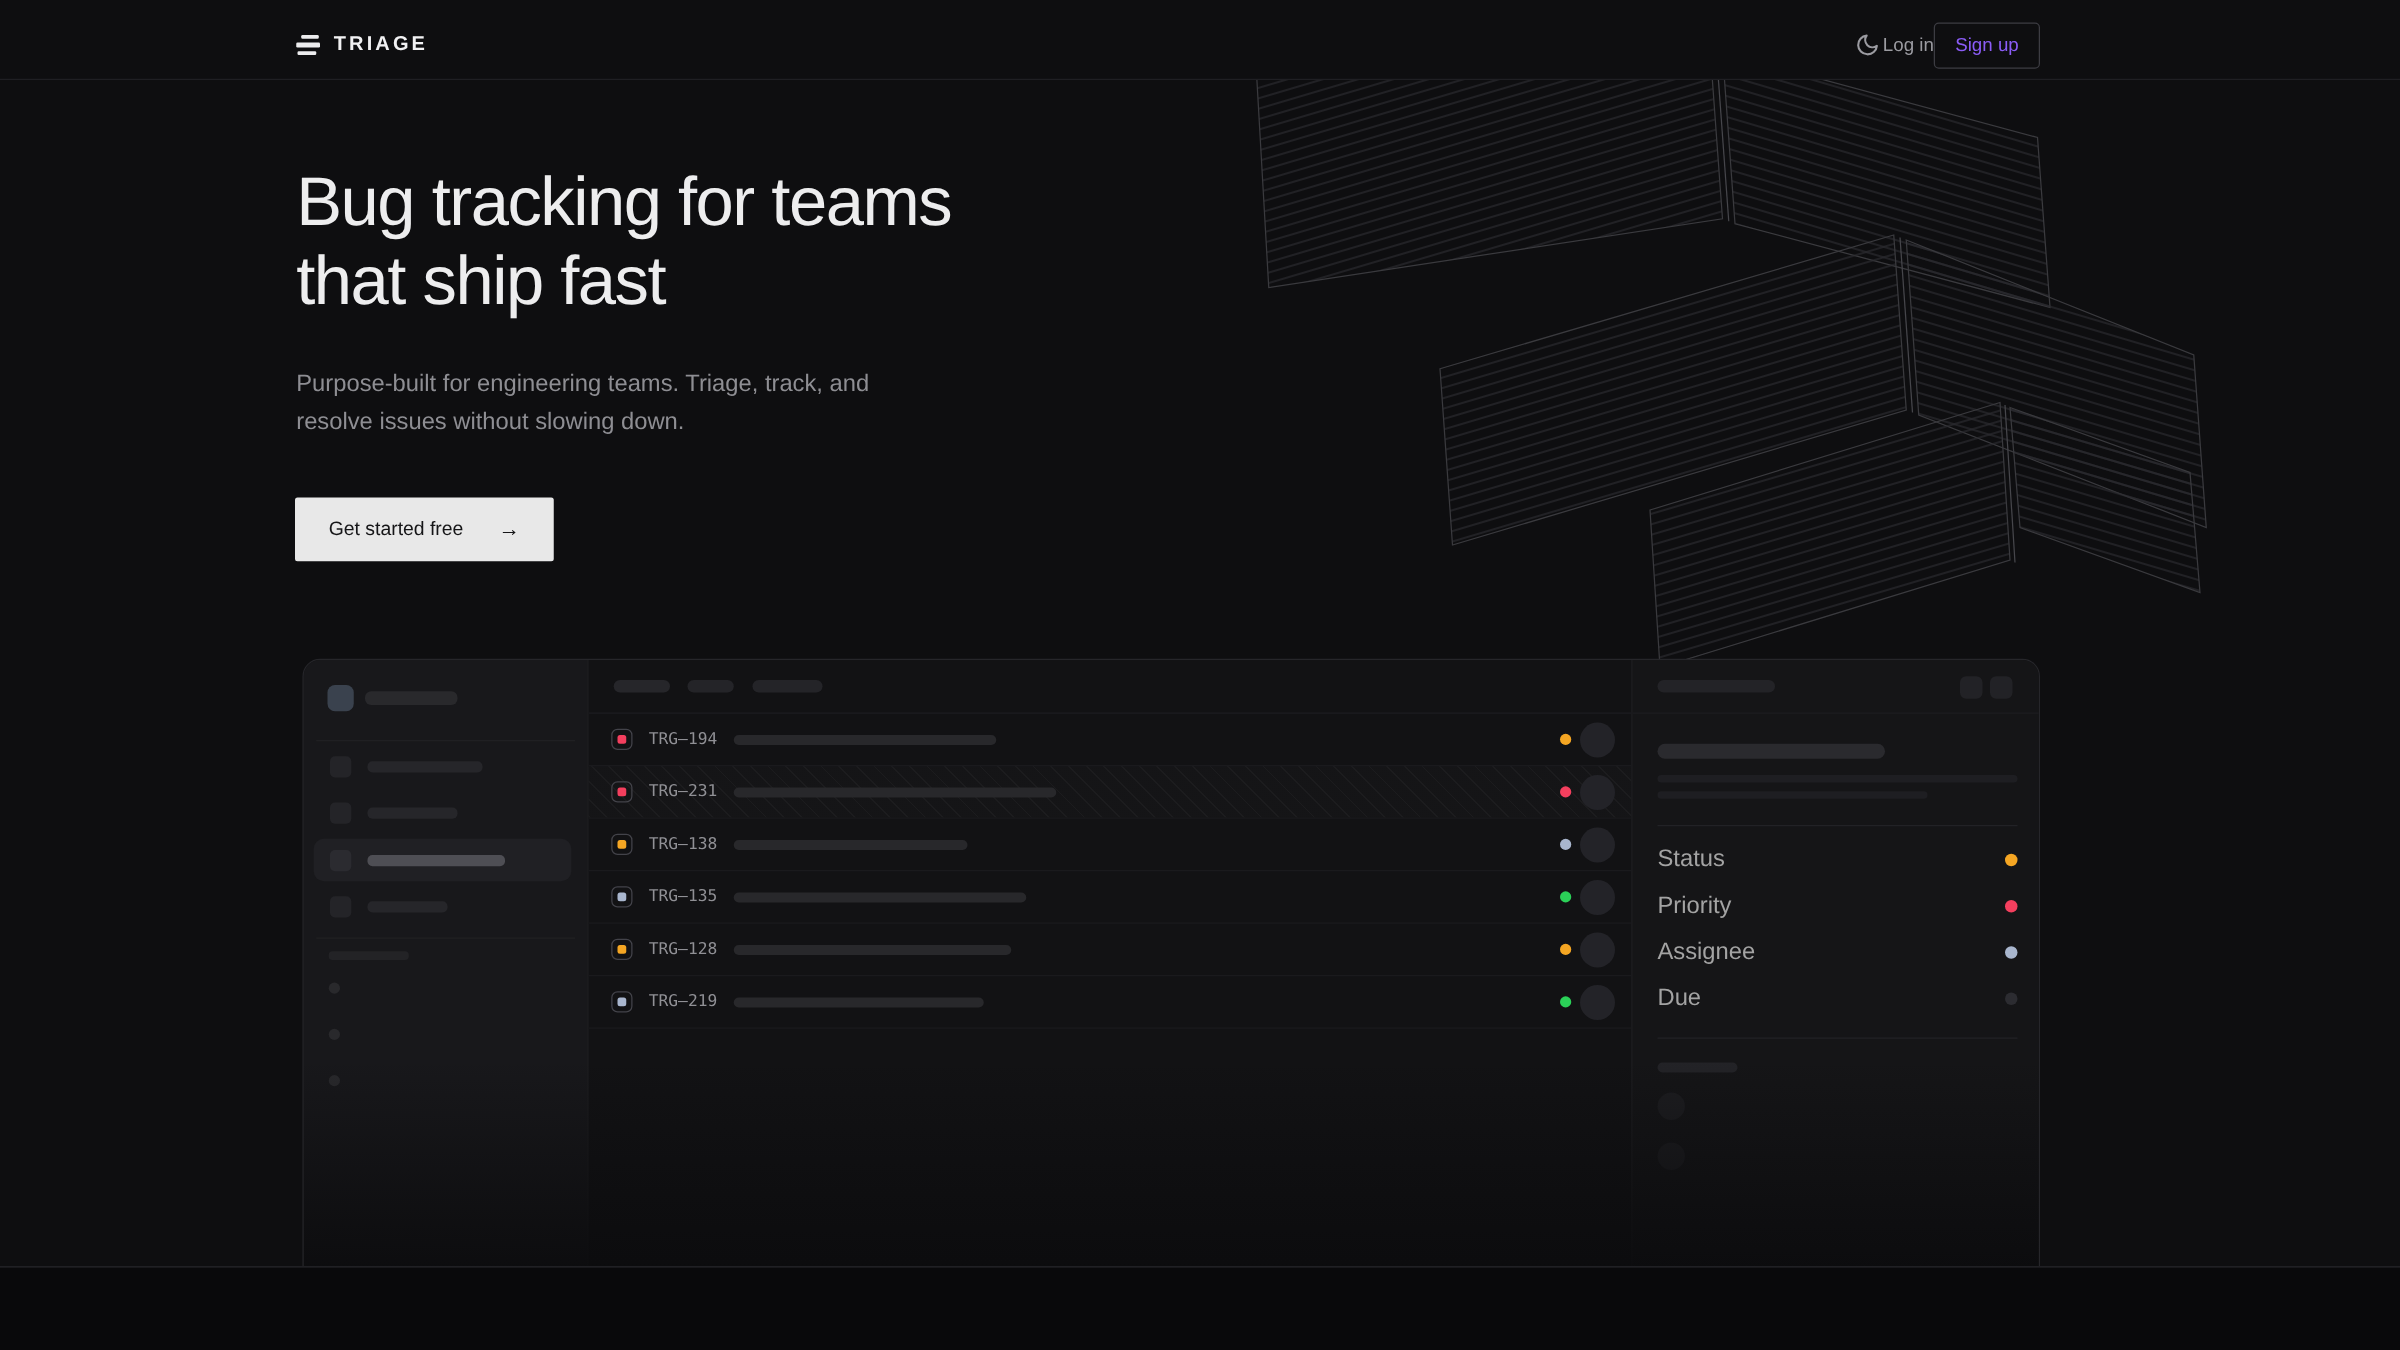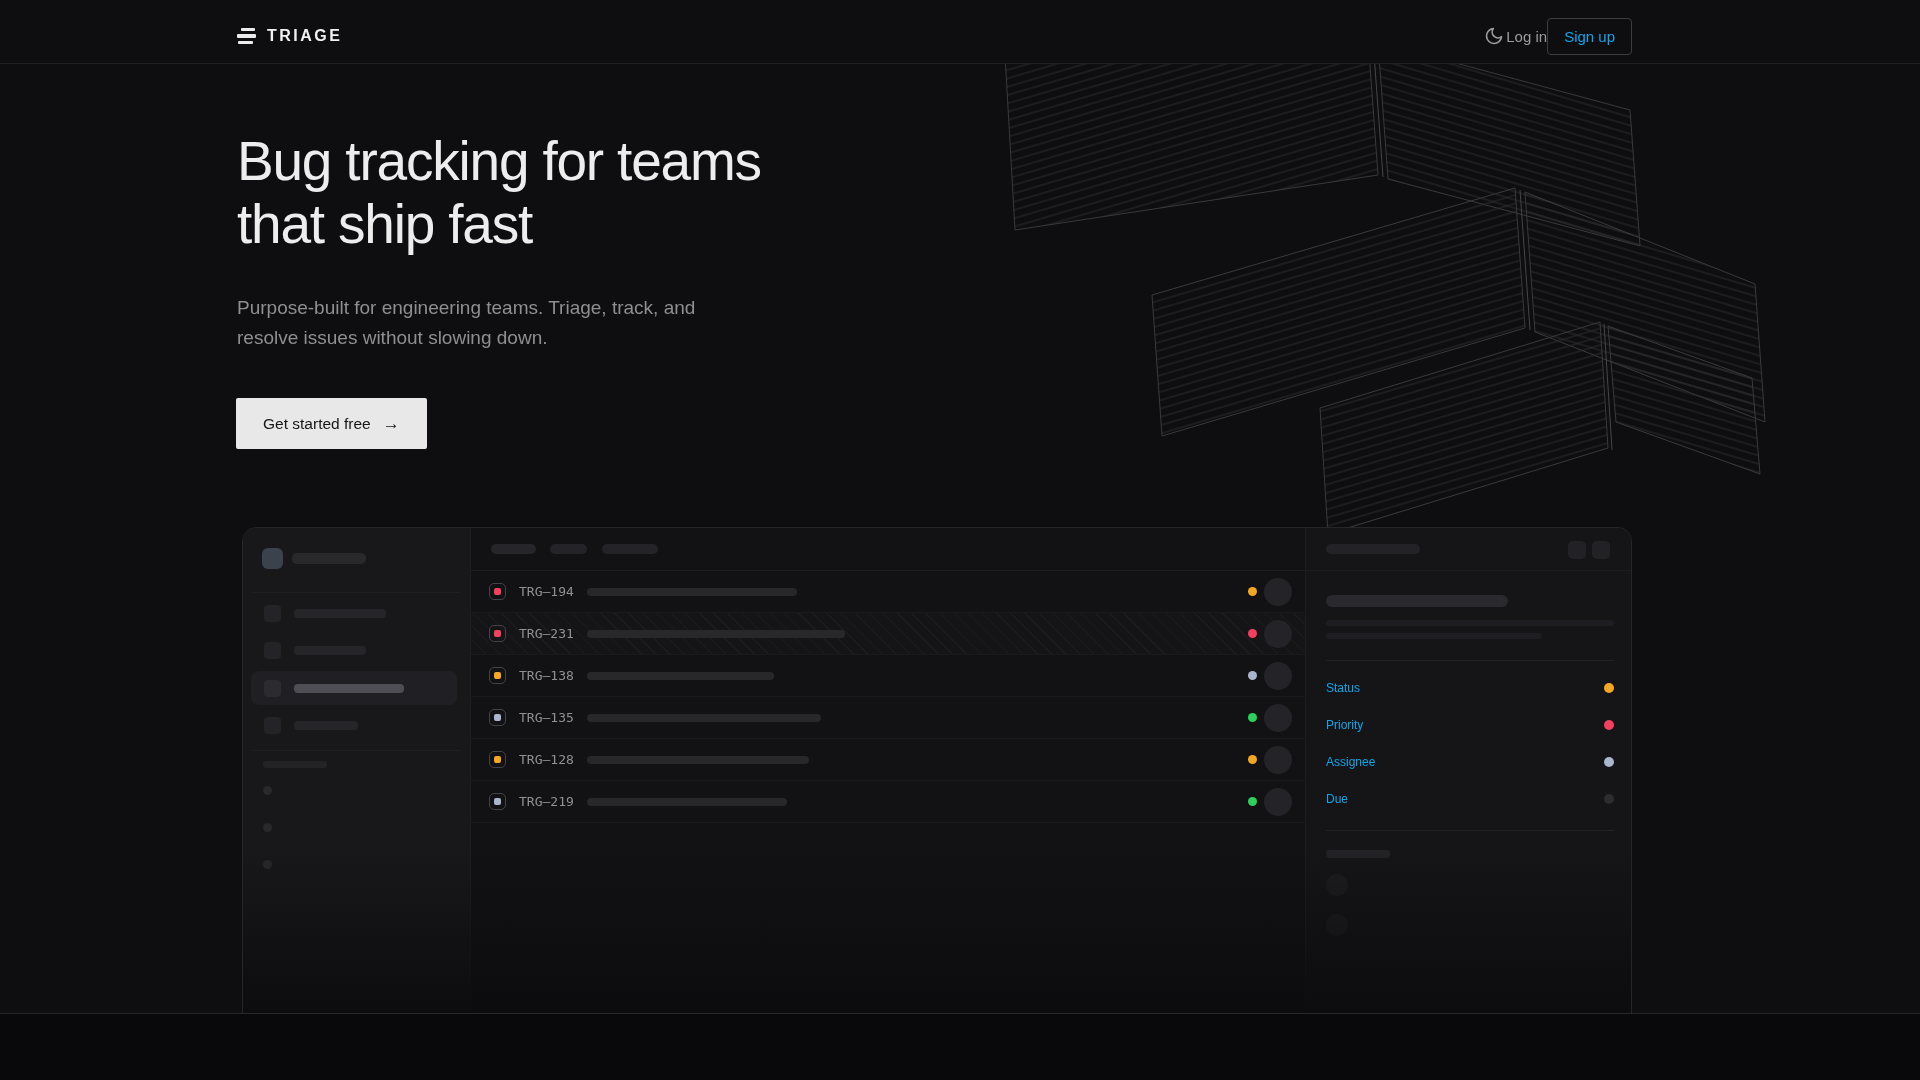--- a/index.html
+++ b/index.html
@@ -12,28 +12,28 @@
   .brand { display:flex; align-items:center; gap:11px; }
   .logo-icon { display:flex; flex-direction:column; gap:3px; align-items:flex-start; }
   .logo-icon span { display:block; height:3.5px; border-radius:1px; background:#ececee; }
   .logo-icon span:nth-child(1){ width:14px; margin-left:4px; }
   .logo-icon span:nth-child(2){ width:19px; }
   .logo-icon span:nth-child(3){ width:15px; margin-left:1px; }
   .brand-name { font-size:16px; font-weight:700; letter-spacing:2.5px; color:#f1f1f3; }
   .nav-right { display:flex; align-items:center; }
   .moon-btn { width:24px; height:24px; background:none; border:none; cursor:pointer; color:#9b9ba1; display:flex; align-items:center; justify-content:center; }
   .login-link { font-size:15px; color:#9b9ba1; text-decoration:none; cursor:pointer; background:none; border:none; font-family:inherit; }
-  .signup-btn { font-size:15px; color:#0ea5e9; background:transparent; border:1px solid #3c3c42; border-radius:4px; padding:9px 16px; cursor:pointer; font-family:inherit; }
+  .signup-btn { font-size:15px; color:#8b5cf6; background:transparent; border:1px solid #3c3c42; border-radius:4px; padding:9px 16px; cursor:pointer; font-family:inherit; }
 
   
   .hero { position:relative; height:949px; overflow:hidden; background:#0e0e10; }
   .ribbons { position:absolute; left:0; top:0; z-index:1; pointer-events:none; }
   .hero-heading { position:absolute; left:237px; top:66px; font-size:55px; line-height:63px; font-weight:500; letter-spacing:-1.2px; color:#ededee; z-index:5; }
   .hero-sub { position:absolute; left:237px; top:229px; width:480px; font-size:19px; line-height:30px; color:#8e8e93; z-index:5; }
-  .cta-btn { position:absolute; left:236px; top:334px; height:51px; padding:5px 27px; background:#e8e8e8; color:#151517; border:none; border-radius:2px; font-size:15.5px; font-weight:500; font-family:inherit; cursor:pointer; display:flex; align-items:center; gap:12px; z-index:5; }
+  .cta-btn { position:absolute; left:236px; top:334px; height:51px; padding:5px 27px; background:#e8e8e8; color:#151517; border:none; border-radius:2px; font-size:15.5px; font-weight:500; font-family:inherit; cursor:pointer; display:flex; align-items:center; gap:28px; z-index:5; }
   .cta-arrow { font-size:17px; line-height:1; }
 
   
   .app-card { position:absolute; left:242px; top:463px; width:1390px; height:560px; background:#131315; border:1px solid #26262a; border-radius:14px; z-index:10; display:flex; overflow:hidden; }
   .card-fade { position:absolute; left:0; right:0; top:320px; height:166px; background:linear-gradient(180deg, rgba(14,14,16,0) 0%, rgba(11,11,13,0.88) 100%); z-index:9; pointer-events:none; }
 
   
   .sb { width:228px; background:#18181b; border-right:1px solid #1e1e21; position:relative; flex:none; }
   .sb-ws { position:absolute; left:19px; top:20px; display:flex; align-items:center; gap:9px; }
   .sb-ws-logo { width:21px; height:21px; border-radius:6px; background:#3a424e; }
@@ -65,21 +65,21 @@
   
   .detail { flex:1; background:#151517; border-left:1px solid #1e1e21; position:relative; }
   .dt-head { height:43px; border-bottom:1px solid #1d1d20; position:relative; }
   .dt-head-pill { position:absolute; left:20px; top:16px; width:94px; height:10px; border-radius:5px; background:#232327; }
   .dt-sq { position:absolute; top:13px; width:18px; height:18px; border-radius:5px; background:#222226; cursor:pointer; }
   .dt-title { position:absolute; left:20px; top:67px; width:182px; height:12px; border-radius:6px; background:#2a2a2e; }
   .dt-line1 { position:absolute; left:20px; top:92px; width:288px; height:6px; border-radius:3px; background:#1e1e22; }
   .dt-line2 { position:absolute; left:20px; top:105px; width:216px; height:6px; border-radius:3px; background:#1e1e22; }
   .dt-div { position:absolute; left:20px; width:288px; height:1px; background:#222226; }
   .dt-prop { position:absolute; left:20px; width:288px; height:20px; display:flex; align-items:center; justify-content:space-between; }
-  .dt-label { font-size:12px; color:#0ea5e9; }
+  .dt-label { font-size:19px; color:#a3a3a3; }
   .dt-dot { width:10px; height:10px; border-radius:50%; }
   .dt-pill { position:absolute; left:20px; top:322px; width:64px; height:8px; border-radius:4px; background:#232327; }
   .dt-circle { position:absolute; left:20px; width:22px; height:22px; border-radius:50%; background:#1d1d20; }
 
   
   .bottom-strip { position:relative; height:67px; background:#09090b; border-top:1px solid #28282c; z-index:20; }
 </style>
 </head>
 <body>
 

